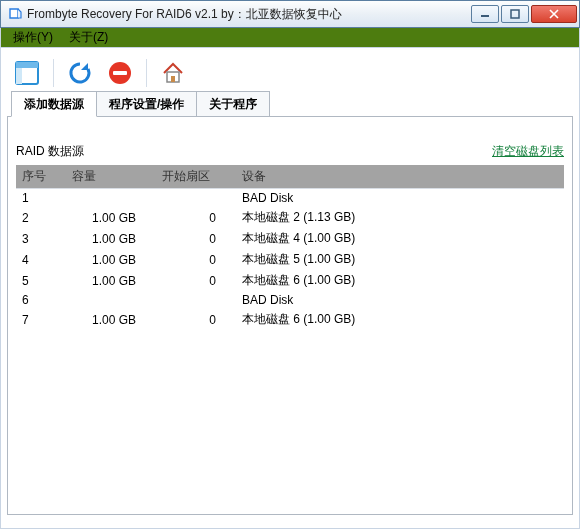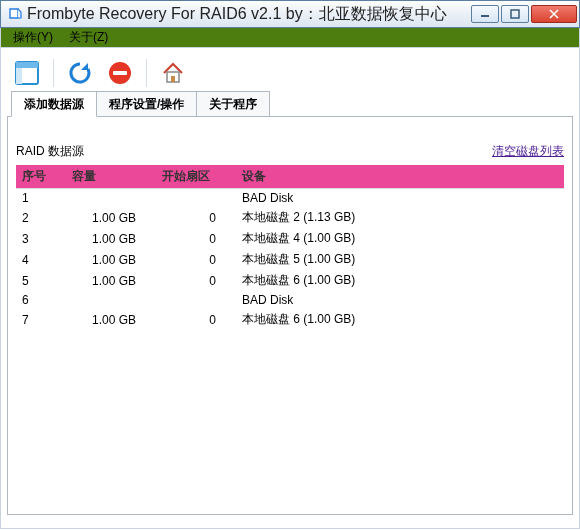--- a/index.html
+++ b/index.html
@@ -1,20 +1,20 @@
 <!DOCTYPE html>
 <html><head>
 <meta charset="utf-8">
 <style>
 * { box-sizing: border-box; margin: 0; padding: 0; }
 body { font-family: "Microsoft YaHei", "SimSun", Tahoma, sans-serif; font-size: 12px; background: #fff; width: 580px; height: 530px; overflow: hidden; }
 
 .titlebar { height: 28px; background: linear-gradient(#fdfefe, #eaf0f6 50%, #dce6f2); border: 1px solid #5a7ea0; display: flex; align-items: center; padding: 0 2px 0 6px; }
 .titlebar .app-icon { width: 16px; height: 16px; margin-right: 4px; display: flex; align-items: center; justify-content: center; }
-.titlebar .title-text { flex: 1; color: #222; font-size: 16px; }
+.titlebar .title-text { flex: 1; color: #222; font-size: 12px; }
 .win-controls { display: flex; gap: 2px; }
 .win-btn { width: 28px; height: 18px; border: 1px solid #5a7ea0; border-radius: 2px; display: flex; align-items: center; justify-content: center; font-size: 10px; cursor: pointer; }
 .win-min { background: linear-gradient(#f5f9fd,#d8e6f4); }
 .win-max { background: linear-gradient(#f5f9fd,#d8e6f4); }
 .win-close { width: 46px; background: linear-gradient(#f07a6e,#d9432f); color: #fff; border-color: #9a2b1e; }
 
 .menubar { height: 20px; border: 1px solid #c8d4e3; border-top: none; display: flex; align-items: center; padding: 0 4px; background: #4d7c0f; }
 .menubar .menu-item { padding: 2px 8px; cursor: pointer; }
 
 .outer-panel { border: 1px solid #c8d4e3; border-top: none; height: 481px; padding: 6px; }
@@ -23,24 +23,24 @@
 .sep { width: 1px; height: 28px; background: #d4dde8; margin: 0 2px; }
 
 .tabstrip { display: flex; align-items: flex-end; height: 24px; padding-left: 4px; font-weight: bold; }
 .tab { border: 1px solid #b0b8c2; border-bottom: none; padding: 4px 12px 3px; background: #fff; margin-right: 0; cursor: pointer; position: relative; }
 .tab + .tab { margin-left: -1px; }
 .tab.inactive { background: #f6f8fa; }
 .tab.active { background: #fff; z-index: 2; border-bottom: 1px solid #fff; margin-bottom: -1px; }
 
 .tab-panel { border: 1px solid #b0b8c2; height: 399px; padding: 6px 8px; background: #fff; }
 .panel-header { display: flex; justify-content: space-between; align-items: center; height: 20px; margin-top: 18px; }
-.panel-header .link { color: #4c1d95; text-decoration: underline; cursor: pointer; }
+.panel-header .link { color: #15803d; text-decoration: underline; cursor: pointer; }
 
 .table { width: 100%; border-collapse: collapse; margin-top: 4px; }
-.table th { text-align: left; font-weight: bold; padding: 3px 6px; border-bottom: 1px solid #d8dde4; background: #ec4899; color: #333; }
+.table th { text-align: left; font-weight: normal; padding: 3px 6px; border-bottom: 1px solid #d8dde4; background: #a3a3a3; color: #333; }
 .table td { padding: 2px 6px; }
 .col-seq { width: 50px; text-align: left; }
 .col-cap { width: 90px; text-align: right; padding-right: 20px !important; }
 .col-sect { width: 80px; text-align: right; padding-right: 20px !important; }
 .col-dev { text-align: left; }
 .table th.col-cap, .table th.col-sect { text-align: left; }
 
 svg { display: block; }
 </style>
 </head>

